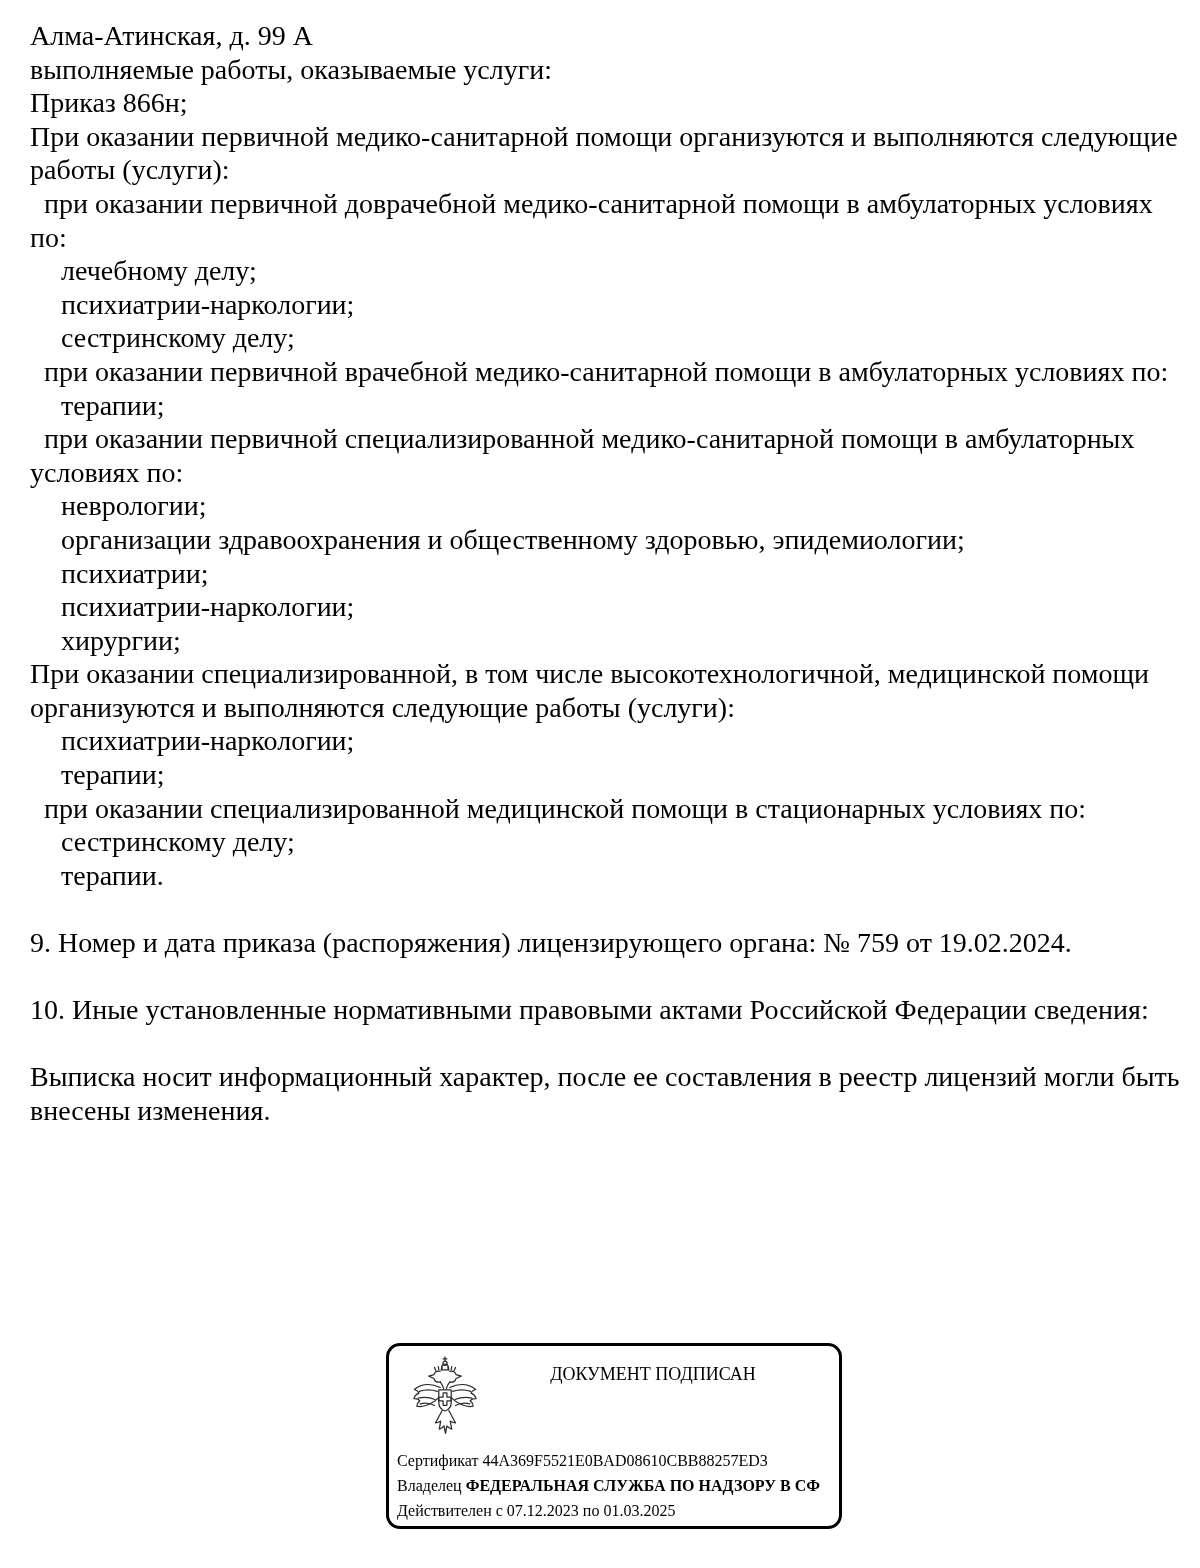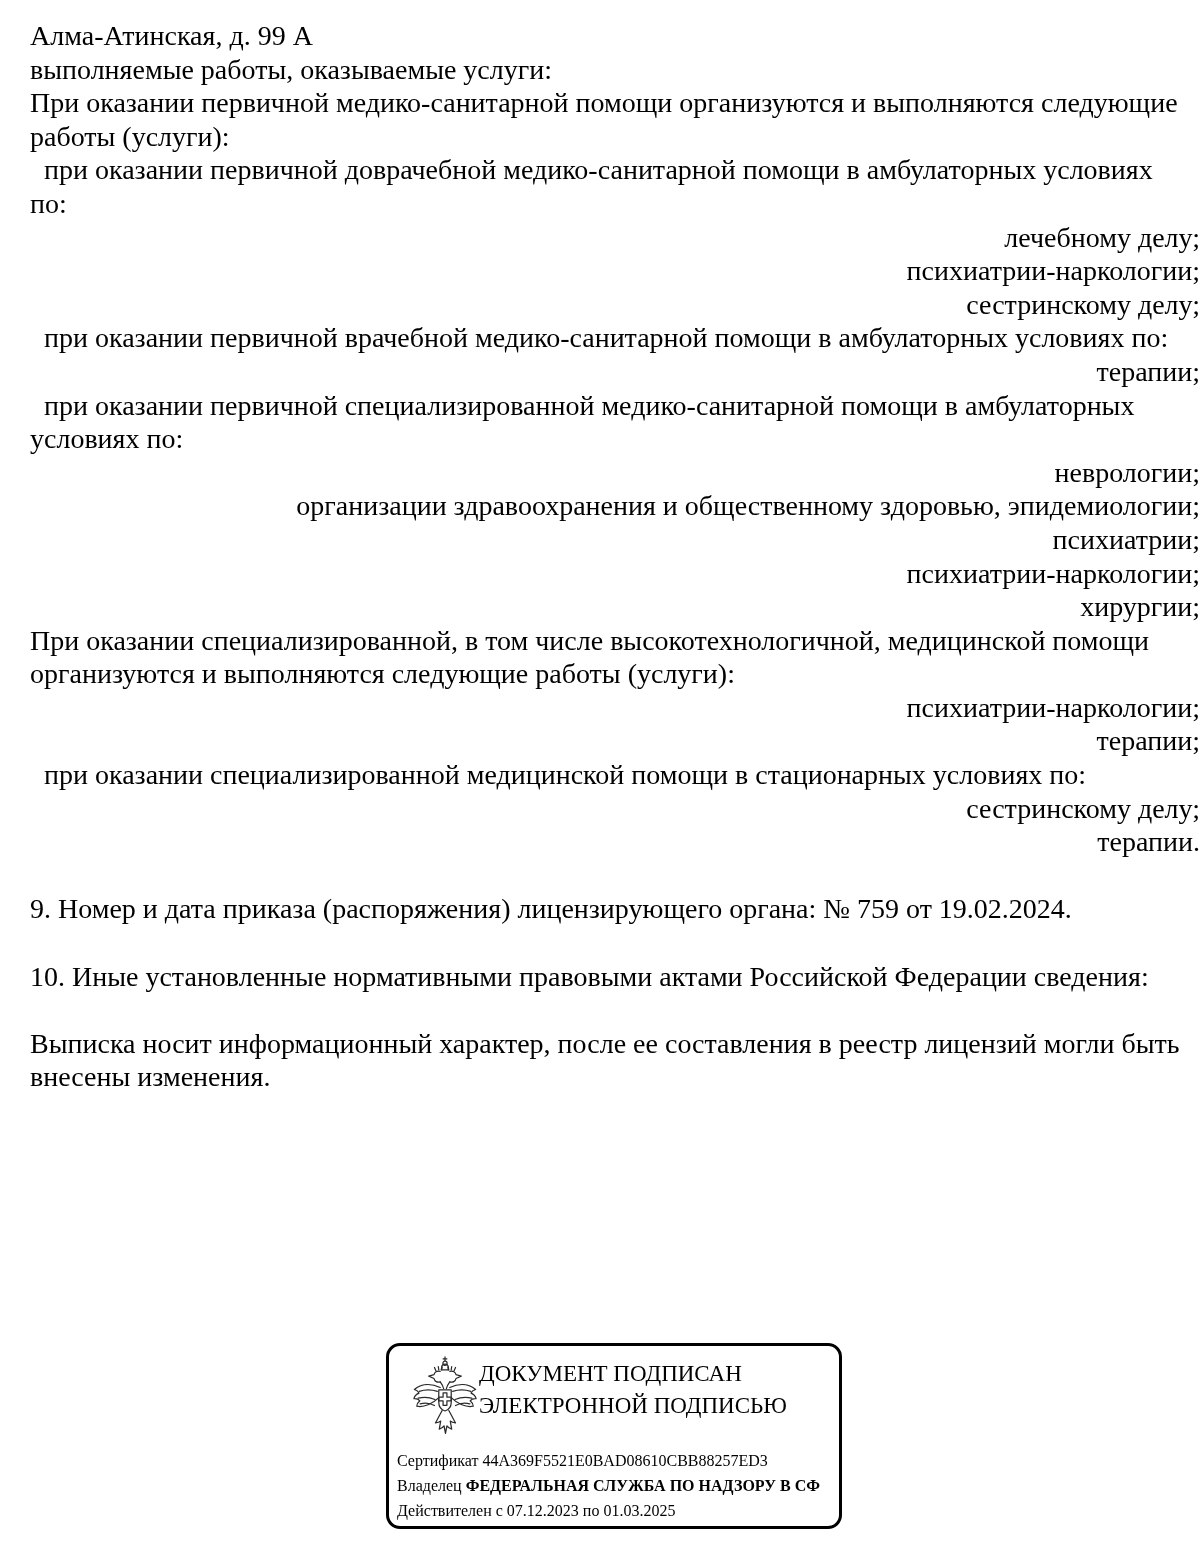--- a/index.html
+++ b/index.html
@@ -13,21 +13,21 @@
     overflow: hidden;
   }
   
   .doc-lines {
     padding: 19px 0 0 30px;
     font-size: 28px;
     line-height: 33.6px;
   }
   .ln { white-space: nowrap; }
   .ln.ind1 { padding-left: 14px; }
-  .ln.ind2 { padding-left: 31px; text-align: right; }
+  .ln.ind2 { padding-left: 31px; }
 
   
   .sig-box {
     position: absolute;
     left: 386px;
     top: 1343px;
     width: 456px;
     height: 186px;
     box-sizing: border-box;
     border: 3.5px solid #000000;
@@ -37,38 +37,40 @@
   }
   .sig-header {
     display: flex;
     align-items: flex-start;
     padding: 10px 12px 0 22px;
   }
   .emblem { flex: 0 0 auto; }
   .emblem svg { width: 68px; height: 88px; display: block; }
   .sig-title {
     flex: 1;
-    font-size: 23px;
+    text-align: center;
+    font-size: 18px;
     line-height: 32px;
     padding-top: 2px;
   }
   .sig-lines {
     padding: 4px 8px 0 8px;
     font-size: 16px;
     line-height: 25.2px;
     white-space: nowrap;
   }
   .sig-line b { font-weight: bold; }
 </style>
 </head>
 <body>
 
 <div class="doc-lines" id="doc-lines">
     <div class="ln">Алма-Атинская, д. 99 А</div>
     <div class="ln">выполняемые работы, оказываемые услуги:</div>
+    <div class="ln">Приказ 866н;</div>
     <div class="ln">При оказании первичной медико-санитарной помощи организуются и выполняются следующие</div>
     <div class="ln">работы (услуги):</div>
     <div class="ln ind1">при оказании первичной доврачебной медико-санитарной помощи в амбулаторных условиях</div>
     <div class="ln">по:</div>
     <div class="ln ind2">лечебному делу;</div>
     <div class="ln ind2">психиатрии-наркологии;</div>
     <div class="ln ind2">сестринскому делу;</div>
     <div class="ln ind1">при оказании первичной врачебной медико-санитарной помощи в амбулаторных условиях по:</div>
     <div class="ln ind2">терапии;</div>
     <div class="ln ind1">при оказании первичной специализированной медико-санитарной помощи в амбулаторных</div>
@@ -121,21 +123,20 @@
           <path fill="#ffffff" d="M28.5 35.5 h13 v13 q0 6.5 -6.5 9 q-6.5 -2.5 -6.5 -9 z"></path>
 
           <path d="M33 38.5 h4 v4.5 h4.5 v4 h-4.5 v4.5 h-4 v-4.5 h-4.5 v-4 h4.5 z"></path>
 
           <path d="M32 57 l-7 13 c2.5 -0.3 4.3 -1 5.5 -2 l-1.5 8.5 c2.2 -0.8 3.9 -2 5 -3.5 l1.5 8 1.5 -8 c1.1 1.5 2.8 2.7 5 3.5 l-1.5 -8.5 c1.2 1 3 1.7 5.5 2 l-7 -13"></path>
         </g>
       </svg>
     </span>
     <div class="sig-title">
       <div>ДОКУМЕНТ ПОДПИСАН</div>
-      <div>ЭЛЕКТРОННОЙ ПОДПИСЬЮ</div>
     </div>
   </div>
   <div class="sig-lines">
     <div class="sig-line"><span>Сертификат</span> <span>44A369F5521E0BAD08610CBB88257ED3</span></div>
     <div class="sig-line"><span>Владелец</span> <b>ФЕДЕРАЛЬНАЯ СЛУЖБА ПО НАДЗОРУ В СФ</b></div>
     <div class="sig-line">Действителен с 07.12.2023 по 01.03.2025</div>
   </div>
 </div>
 
 </body></html>

